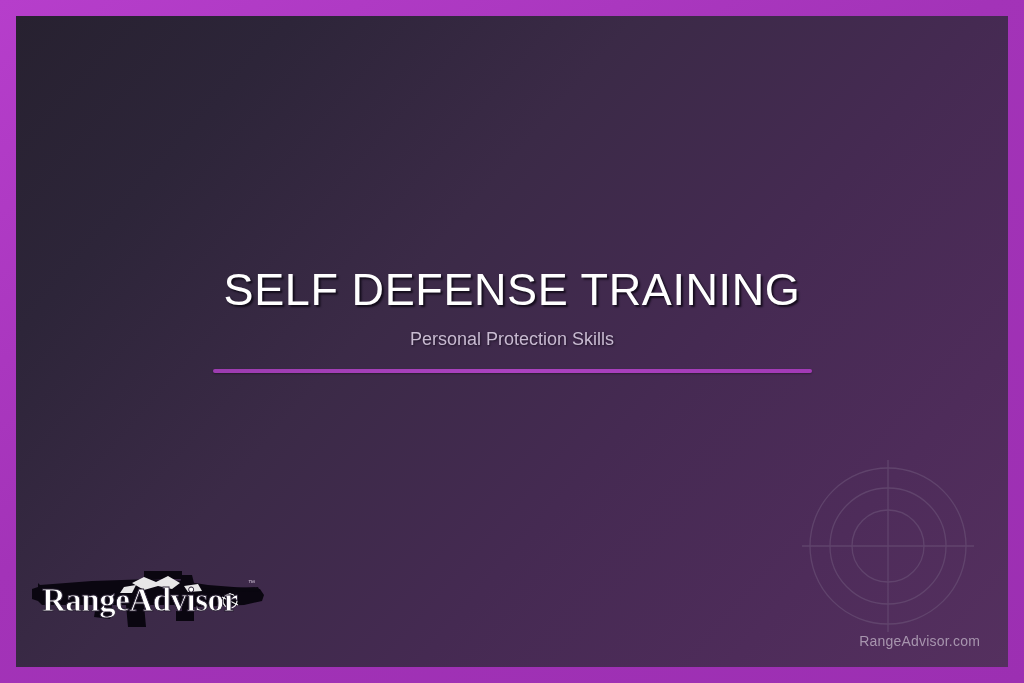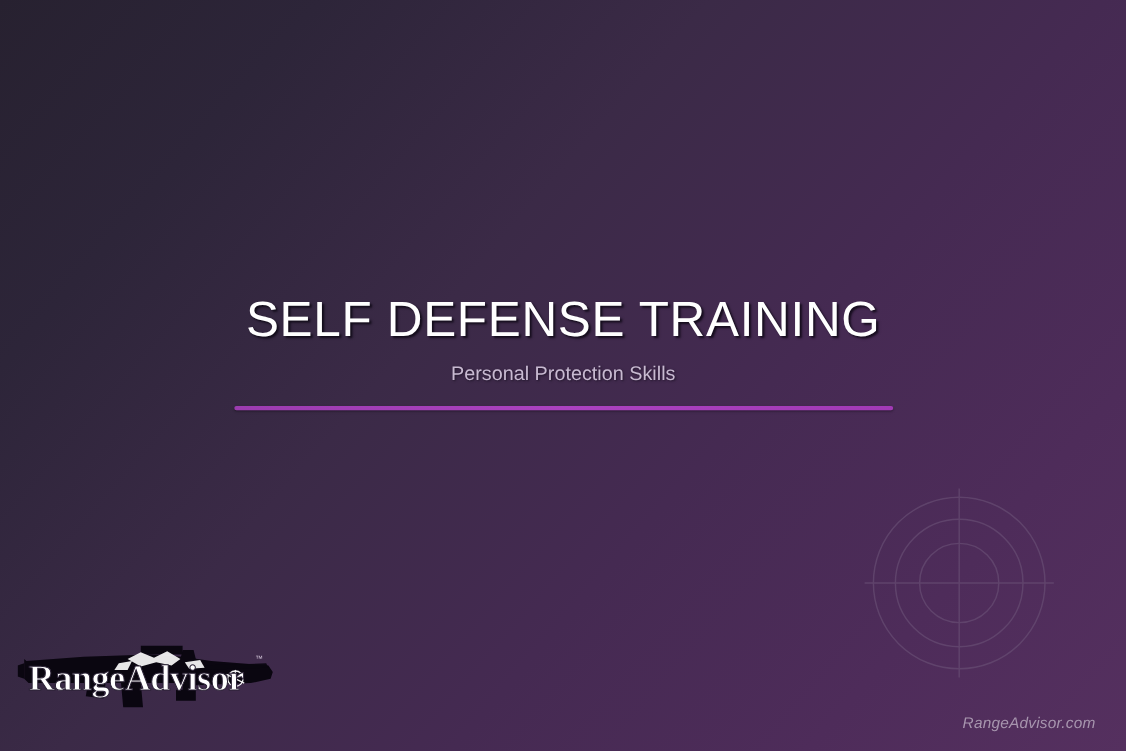--- a/index.html
+++ b/index.html
@@ -11,21 +11,21 @@
     background: #ffffff;
     font-family: "Liberation Sans", sans-serif;
   }
 
   
   #slide-frame {
     position: relative;
     width: 1024px;
     height: 683px;
     background: linear-gradient(150deg, #b63ecb 0%, #a333b8 45%, #9c2fb2 100%);
-    padding: 0;
+    padding: 16px;
   }
 
   
   #slide-canvas {
     position: relative;
     width: 100%;
     height: 100%;
     background: linear-gradient(131deg, #272130 0%, #2d2539 18%, #3b2a47 40%, #452a52 62%, #4e2c5a 82%, #55305f 100%);
     overflow: hidden;
   }
@@ -92,21 +92,20 @@
   }
 
   
   #site-watermark {
     position: absolute;
     right: 28px;
     bottom: 18px;
     font-size: 14px;
     color: #a795ae;
     letter-spacing: 0.2px;
-    font-style: italic;
   }
 </style>
 </head>
 <body>
 
 <div id="slide-frame">
 
   <div id="slide-canvas">
 
     <svg id="target-watermark" viewBox="0 0 180 180">

